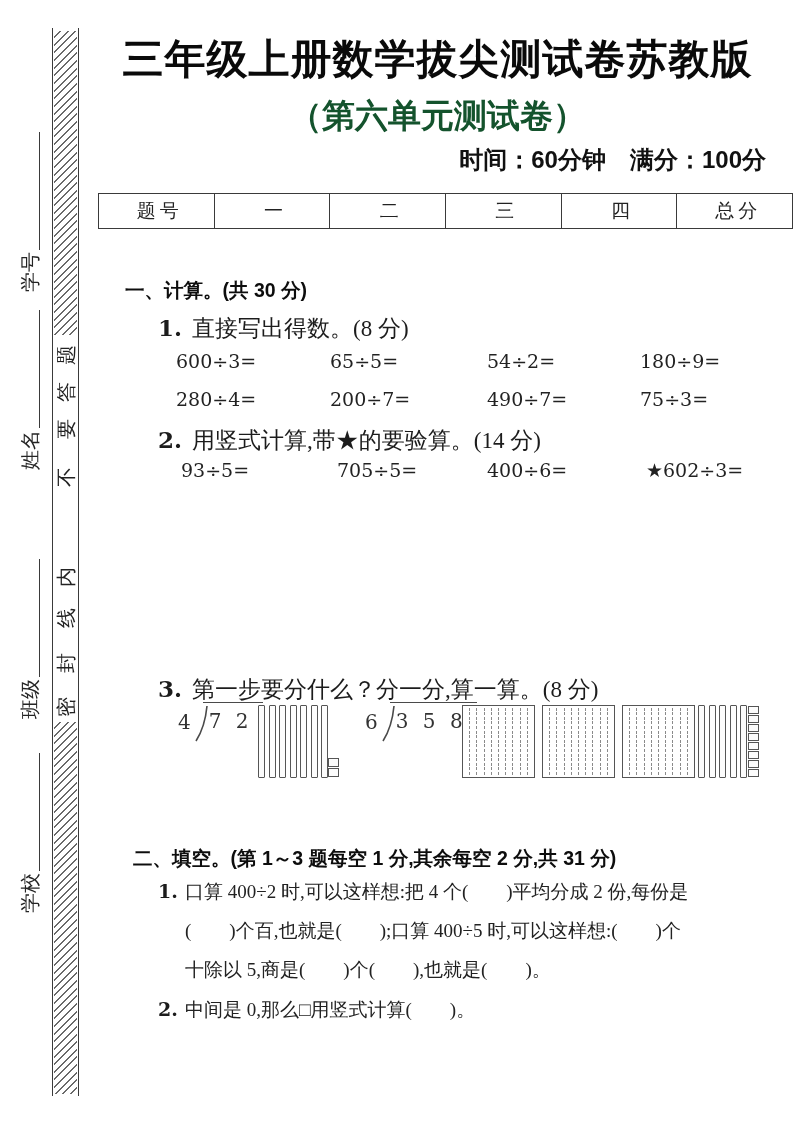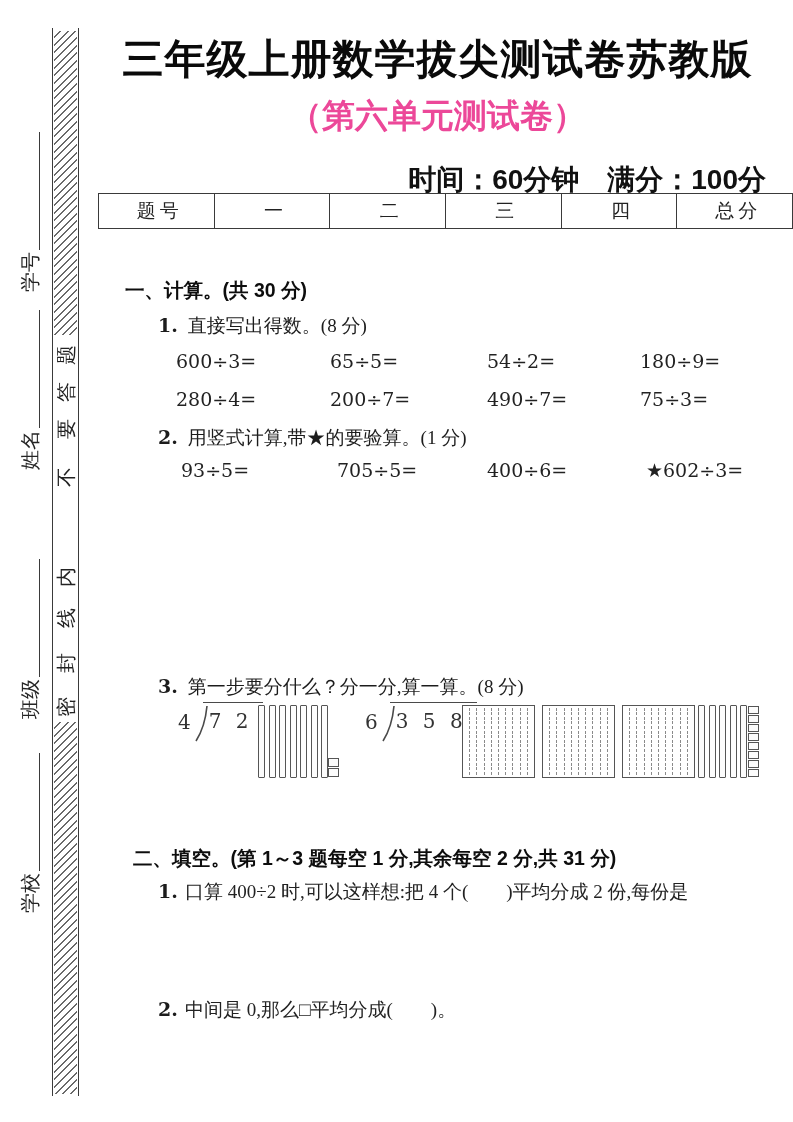--- a/index.html
+++ b/index.html
@@ -38,34 +38,34 @@
   .sidebar-field .fl-line{flex:1;border-bottom:1.3px solid #3a3a3a;margin-bottom:4px;margin-left:2px;}
   .sidebar-field.f1{top:292px;}
   .sidebar-field.f2{top:470px;}
   .sidebar-field.f3{top:719px;}
   .sidebar-field.f4{top:913px;}
   
   .title1{position:absolute;left:90px;width:695px;top:32px;text-align:center;
     font-family:"Liberation Sans", sans-serif;font-weight:bold;font-size:41px;
     letter-spacing:1px;color:#0a0a0a;white-space:nowrap;}
   .title2{position:absolute;left:90px;width:695px;top:94px;text-align:center;
-    font-family:"Liberation Sans", sans-serif;font-weight:bold;font-size:33px;color:#ec4899;}
-  .meta{position:absolute;left:90px;width:690px;top:161px;text-align:right;
+    font-family:"Liberation Sans", sans-serif;font-weight:bold;font-size:33px;color:#14532d;}
+  .meta{position:absolute;left:90px;width:690px;top:144px;text-align:right;
     padding-right:14px;box-sizing:border-box;
-    font-family:"Liberation Sans", sans-serif;font-weight:bold;font-size:28px;color:#111;}
+    font-family:"Liberation Sans", sans-serif;font-weight:bold;font-size:24px;color:#111;}
   
   table.score-table{position:absolute;left:98px;top:193px;border-collapse:collapse;}
   table.score-table td{border:1.6px solid #3a3a3a;width:112px;text-align:center;
     font-size:19px;color:#222;letter-spacing:4px;}
   table.score-table tr:nth-child(1) td{height:32px;padding-left:8px;}
   table.score-table tr:nth-child(2) td{height:36px;}
   
   .sec-heading{position:absolute;font-family:"Liberation Sans", sans-serif;font-weight:bold;
     font-size:19.5px;color:#0d0d0d;white-space:nowrap;}
-  .q-head{position:absolute;font-size:19px;white-space:nowrap;}
+  .q-head{position:absolute;font-size:23px;white-space:nowrap;}
   .q-head .qnum{font-weight:bold;font-family:"DejaVu Serif", serif;margin-right:10px;}
   .eqrow{position:absolute;display:grid;font-size:19px;font-family:"DejaVu Serif", serif;
     color:#222;white-space:nowrap;}
   .eqrow.r1,.eqrow.r2{left:176px;grid-template-columns:154px 157px 153px auto;}
   .eqrow.r3{left:181px;grid-template-columns:156px 150px 159px auto;}
   .eqrow.r1{top:350px;}
   .eqrow.r2{top:388px;}
   .eqrow.r3{top:459px;}
   
   .div-expr{position:absolute;display:flex;align-items:flex-start;
@@ -164,21 +164,21 @@
   <span>180÷9=</span>
 </div>
 <div class="eqrow r2">
   <span>280÷4=</span>
   <span>200÷7=</span>
   <span>490÷7=</span>
   <span>75÷3=</span>
 </div>
 
 <div class="q-head" style="left:158px;top:425px;">
-  <span class="qnum">2.</span><span>用竖式计算,带★的要验算。(1 分)</span>
+  <span class="qnum">2.</span><span>用竖式计算,带★的要验算。(14 分)</span>
 </div>
 <div class="eqrow r3">
   <span>93÷5=</span>
   <span>705÷5=</span>
   <span>400÷6=</span>
   <span>★602÷3=</span>
 </div>
 
 <div class="q-head" style="left:158px;top:674px;">
   <span class="qnum">3.</span><span>第一步要分什么？分一分,算一算。(8 分)</span>
@@ -235,24 +235,26 @@
     <div class="one"></div>
   </div>
 
 <div class="sec-heading" style="left:133px;top:845px;">二、填空。(第 1～3 题每空 1 分,其余每空 2 分,共 31 分)</div>
 
 <div class="fill-block" style="top:872px;">
   <div class="fill-q">
     <span class="qnum">1.</span>
     <div class="fill-lines">
       <div class="fill-line">口算 400÷2 时,可以这样想:把 4 个(　　)平均分成 2 份,每份是</div>
+      <div class="fill-line">(　　)个百,也就是(　　);口算 400÷5 时,可以这样想:(　　)个</div>
+      <div class="fill-line">十除以 5,商是(　　)个(　　),也就是(　　)。</div>
     </div>
   </div>
 </div>
 
 <div class="fill-block" style="top:990px;">
   <div class="fill-q">
     <span class="qnum">2.</span>
     <div class="fill-lines">
-      <div class="fill-line">中间是 0,那么□平均分成(　　)。</div>
+      <div class="fill-line">中间是 0,那么□用竖式计算(　　)。</div>
     </div>
   </div>
 </div>
 
 </body></html>

